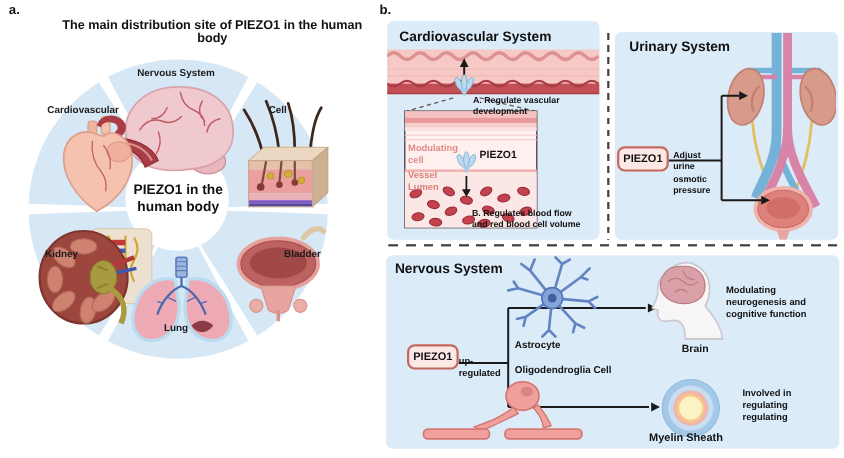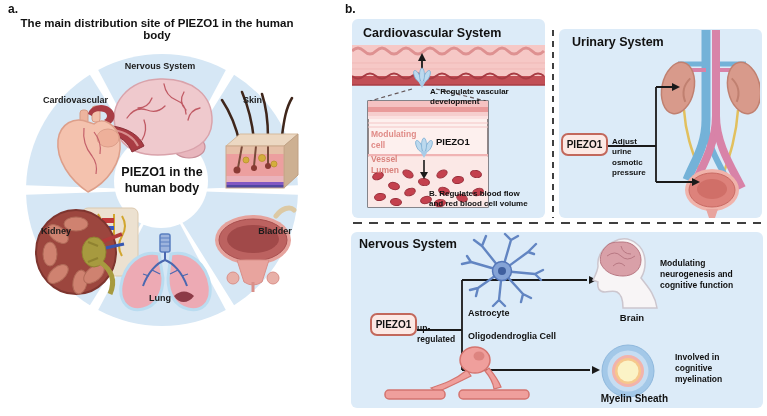--- a/index.html
+++ b/index.html
@@ -1,20 +1,20 @@
 <!DOCTYPE html>
 <html><head>
 <meta charset="utf-8">
 <style>
   html,body{margin:0;padding:0;background:#ffffff;}
   #fig{position:relative;width:767px;height:416px;background:#ffffff;overflow:hidden;
        font-family:"Liberation Sans","DejaVu Sans",sans-serif;color:#1c1c1c;}
   .abs{position:absolute;}
   .panel-label{font-weight:bold;font-size:12px;color:#111;}
-  .fig-title{font-weight:bold;font-size:11.5px;text-align:center;color:#111;}
+  .fig-title{font-weight:bold;font-size:11.5px;text-align:center;color:#111;margin-left:36px;}
   .seg-label{font-weight:bold;font-size:9px;text-align:center;color:#1c1c1c;}
   .center-label{font-weight:bold;font-size:12.5px;line-height:1.25;text-align:center;color:#111;}
   .sec-box{position:absolute;background:#dcebf8;border-radius:6px;}
   .sec-heading{font-weight:bold;font-size:12.5px;color:#111;}
   .ann{font-weight:bold;font-size:8px;line-height:1.3;color:#111;margin-top:36px;}
   .ann9{font-weight:bold;font-size:8.5px;line-height:1.3;color:#111;}
   .lbl9{font-weight:bold;font-size:9px;color:#111;}
   .piezo-box{position:absolute;width:47px;height:23px;background:#fce9e5;border:2px solid #c2685c;
       border-radius:7px;display:flex;align-items:center;justify-content:center;
       font-weight:bold;font-size:10px;color:#111;box-sizing:border-box;}
@@ -117,21 +117,21 @@
       <ellipse cx="229" cy="191" rx="26" ry="14" fill="#a14949"></ellipse>
       <path d="M213,212 h32 l-7,22 q-9,6 -18,0 Z" fill="#e8a49e" stroke="#d98f88"></path>
       <path d="M229,234 v10" stroke="#d98f88" stroke-width="3"></path>
       <circle cx="209" cy="230" r="6" fill="#e8b0a8" stroke="#d98f88"></circle>
       <circle cx="249" cy="230" r="6" fill="#e8b0a8" stroke="#d98f88"></circle>
     </g>
   </svg>
 
   <div class="abs seg-label" style="left:100px;top:61px;width:120px;">Nervous System</div>
   <div class="abs seg-label" style="left:28px;top:95px;width:95px;">Cardiovascular</div>
-  <div class="abs seg-label" style="left:225px;top:95px;width:55px;">Skin</div>
+  <div class="abs seg-label" style="left:225px;top:95px;width:55px;">Cell</div>
   <div class="abs seg-label" style="left:16px;top:226px;width:55px;text-align:right;">Kidney</div>
   <div class="abs seg-label" style="left:245px;top:226px;width:60px;">Bladder</div>
   <div class="abs seg-label" style="left:132px;top:293px;width:56px;">Lung</div>
   <div class="abs center-label" style="left:113px;top:165px;width:98px;">PIEZO1 in the human body</div>
 
   <div class="abs panel-label" style="left:345px;top:2px;">b.</div>
 
   <div class="sec-box" style="left:352px;top:19px;width:193px;height:199px;"></div>
   <svg class="abs" style="left:352px;top:19px;" width="193" height="199" viewBox="0 0 193 199">
     <rect x="0" y="26" width="193" height="40" fill="#f6c8c6"></rect>
@@ -274,16 +274,16 @@
       <circle cx="277" cy="139" r="10.5" fill="#fbf3c6"></circle>
     </g>
   </svg>
   <div class="abs sec-heading" style="left:359px;top:237px;">Nervous System</div>
   <div class="piezo-box" style="left:370px;top:313px;">PIEZO1</div>
   <div class="abs ann9" style="left:417px;top:323px;width:46px;">up-regulated</div>
   <div class="abs lbl9" style="left:468px;top:308px;">Astrocyte</div>
   <div class="abs lbl9" style="left:468px;top:331px;">Oligodendroglia Cell</div>
   <div class="abs lbl9" style="left:602px;top:312px;width:60px;text-align:center;font-size:9.5px;">Brain</div>
   <div class="abs ann9" style="left:660px;top:258px;width:84px;">Modulating neurogenesis and cognitive function</div>
-  <div class="abs lbl9" style="left:590px;top:393px;width:78px;text-align:right;font-size:10px;">Myelin Sheath</div>
-  <div class="abs ann9" style="left:675px;top:352px;width:72px;">Involved in cognitive myelination</div>
+  <div class="abs lbl9" style="left:590px;top:393px;width:78px;text-align:left;font-size:10px;">Myelin Sheath</div>
+  <div class="abs ann9" style="left:675px;top:352px;width:72px;">Involved in regulating regulating</div>
 
 </div>
 
 </body></html>

